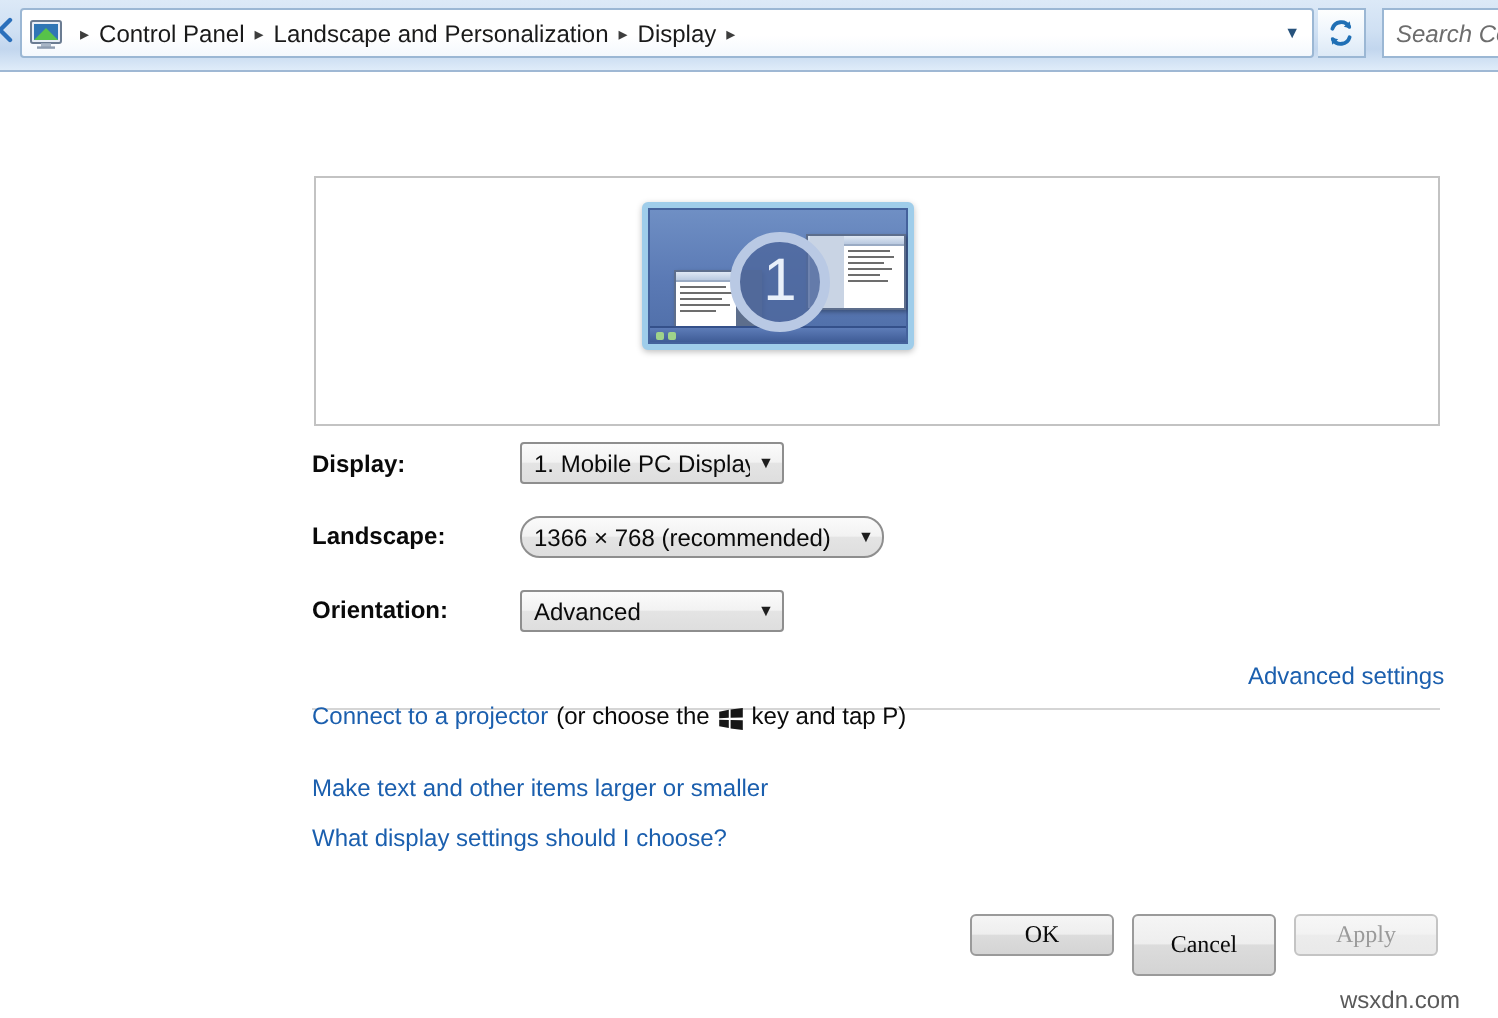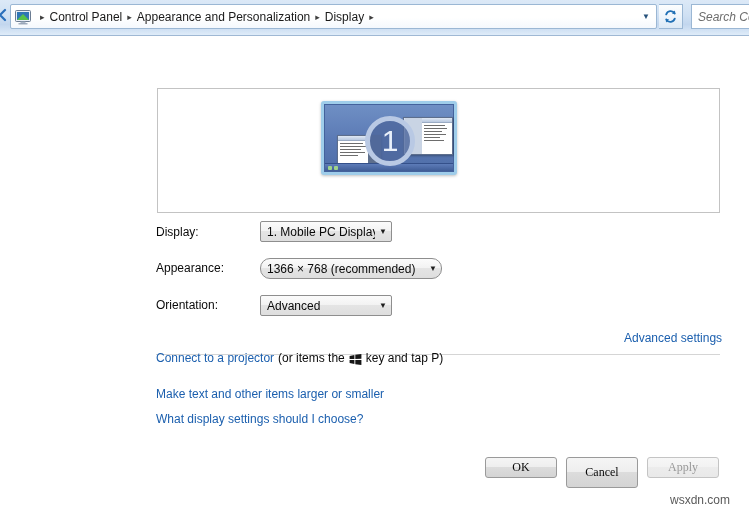--- a/index.html
+++ b/index.html
@@ -239,20 +239,21 @@
     border-color: #c4c4c4;
     background: linear-gradient(to bottom, #f7f7f7 0%, #f2f2f2 48%, #ececec 50%, #e9e9e9 100%);
   }
 
   
   .field-label {
     position: absolute;
     font-size: 12px;
     color: #0a0a0a;
     white-space: nowrap;
+    font-weight: bold;
   }
   #label-display     { left: 156px; top: 188px; }
   #label-resolution  { left: 156px; top: 224px; }
   #label-orientation { left: 156px; top: 261px; }
 
   .combo {
     position: absolute;
     height: 21px;
     background: linear-gradient(to bottom, #fbfbfb 0%, #f2f2f2 48%, #e4e4e4 50%, #dedede 100%);
     border: 1px solid #8e8e8e;
@@ -354,21 +355,21 @@
         <path d="M3 11 L9 5 L15 11 Z" fill="#57c24a"></path>
         <rect x="6.5" y="12.6" width="5" height="2" fill="#a9b6c6"></rect>
         <rect x="4.5" y="14.2" width="9" height="1.2" fill="#8d9cb0"></rect>
       </svg>
     </span>
 
     <span class="crumb-sep">▸</span>
     <span class="crumb-text">Control Panel</span>
 
     <span class="crumb-sep">▸</span>
-    <span class="crumb-text">Appearance and Personalization</span>
+    <span class="crumb-text">Landscape and Personalization</span>
 
     <span class="crumb-sep">▸</span>
     <span class="crumb-text">Display</span>
 
     <span class="crumb-sep">▸</span>
 
     <span id="addr-dropdown">▼</span>
   </div>
 
   <div id="refresh-button">
@@ -430,39 +431,39 @@
     </div>
 
   </div>
 
   <span class="field-label" id="label-display">Display:</span>
   <div class="combo" id="combo-display">
     <span class="combo-text">1. Mobile PC Display</span>
     <span class="combo-arrow">▼</span>
   </div>
 
-  <span class="field-label" id="label-resolution">Appearance:</span>
+  <span class="field-label" id="label-resolution">Landscape:</span>
   <div class="combo" id="combo-resolution">
     <span class="combo-text">1366 × 768 (recommended)</span>
     <span class="combo-arrow">▼</span>
   </div>
 
   <span class="field-label" id="label-orientation">Orientation:</span>
   <div class="combo" id="combo-orientation">
     <span class="combo-text">Advanced</span>
     <span class="combo-arrow">▼</span>
   </div>
 
   <span class="link" id="advanced-settings-link">Advanced settings</span>
 
   <div id="divider"></div>
 
   <div id="projector-row">
     <span id="projector-link">Connect to a projector</span>
-    <span class="suffix-text" style="margin-left:4px;">(or items the</span>
+    <span class="suffix-text" style="margin-left:4px;">(or choose the</span>
     <span id="winkey-glyph">
       <svg width="13" height="11" viewBox="0 0 13 11">
         <path d="M0.6 1.9 L5.4 0.9 L5.4 4.9 L0.6 5.1 Z" fill="#161616"></path>
         <path d="M6.3 0.7 L12.4 0 L12.4 4.8 L6.3 4.9 Z" fill="#161616"></path>
         <path d="M0.6 5.9 L5.4 6.0 L5.4 10.0 L0.6 9.1 Z" fill="#161616"></path>
         <path d="M6.3 6.0 L12.4 6.1 L12.4 11 L6.3 10.2 Z" fill="#161616"></path>
       </svg>
     </span>
     <span class="suffix-text">key and tap P)</span>
   </div>

